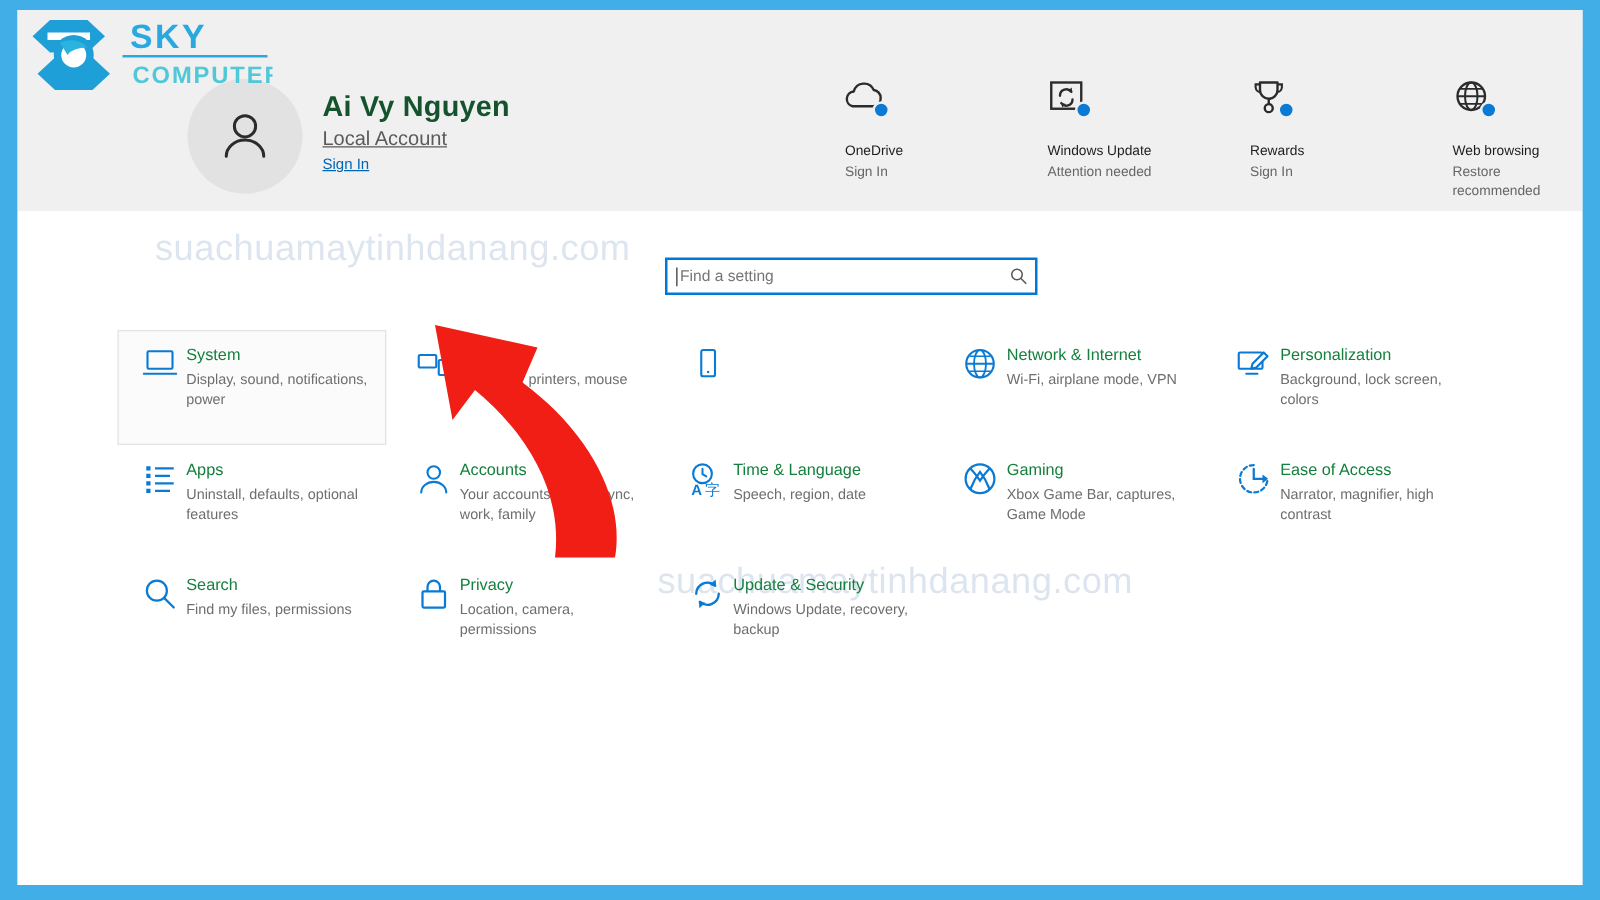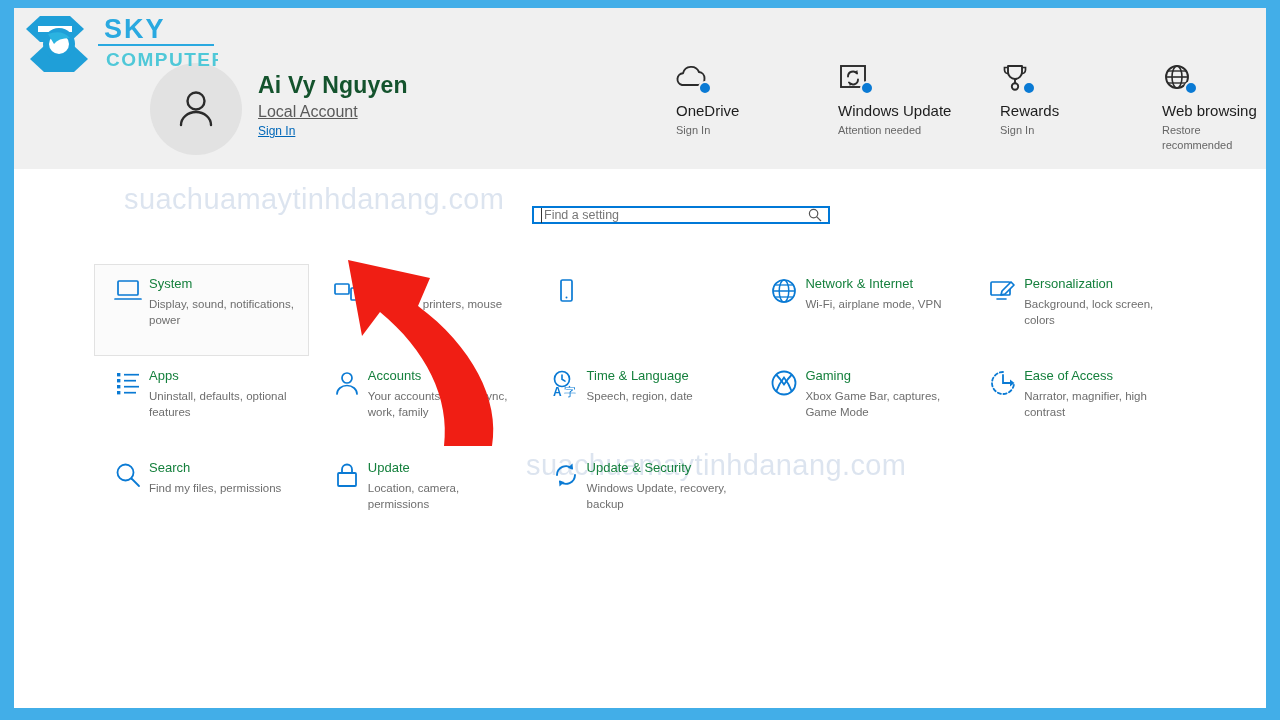--- a/index.html
+++ b/index.html
@@ -136,23 +136,23 @@
     position: absolute;
     right: 8px;
     bottom: 1px;
     width: 14px;
     height: 14px;
     border-radius: 50%;
     background: #0a7ad4;
     border: 2px solid #f0f0f0;
   }
   .status-title {
-    font-size: 15px;
+    font-size: 11px;
     color: #1d1d1d;
-    margin-top: 6px;
+    margin-top: 19px;
     line-height: 1.2;
   }
   .status-sub {
     font-size: 11px;
     color: #666;
     margin-top: 3px;
     line-height: 1.35;
     max-width: 84px;
   }
 
@@ -165,21 +165,21 @@
     bottom: 0;
     background: #ffffff;
   }
 
   
   #search-wrap {
     position: absolute;
     left: 518px;
     top: 37px;
     width: 298px;
-    height: 18px;
+    height: 30px;
     border: 2px solid #0078d7;
     background: #fff;
     display: flex;
     align-items: center;
   }
   #search-caret {
     width: 1px;
     height: 15px;
     background: #333;
     margin-left: 7px;
@@ -543,21 +543,21 @@
         </div>
 
         <div class="tile">
           <div class="tile-icon">
             <svg width="28" height="26" viewBox="0 0 28 26">
               <rect x="5" y="11" width="18" height="13" rx="1" fill="none" stroke="#0a7ad4" stroke-width="1.8"></rect>
               <path d="M9 11 V7.5 a5 5 0 0 1 10 0 V11" fill="none" stroke="#0a7ad4" stroke-width="1.8"></path>
             </svg>
           </div>
           <div class="tile-text">
-            <div class="tile-title">Update</div>
+            <div class="tile-title">Privacy</div>
             <div class="tile-sub">Location, camera, permissions</div>
           </div>
         </div>
 
         <div class="tile">
           <div class="tile-icon">
             <svg width="28" height="26" viewBox="0 0 28 26">
               <path d="M5 13 a9 9 0 0 1 15 -6.5" fill="none" stroke="#0a7ad4" stroke-width="1.9" stroke-linecap="round"></path>
               <path d="M23 13 a9 9 0 0 1 -15 6.5" fill="none" stroke="#0a7ad4" stroke-width="1.9" stroke-linecap="round"></path>
               <path d="M20.5 1.5 l0.5 5.8 l-5.3 -1.4 z" fill="#0a7ad4"></path>

